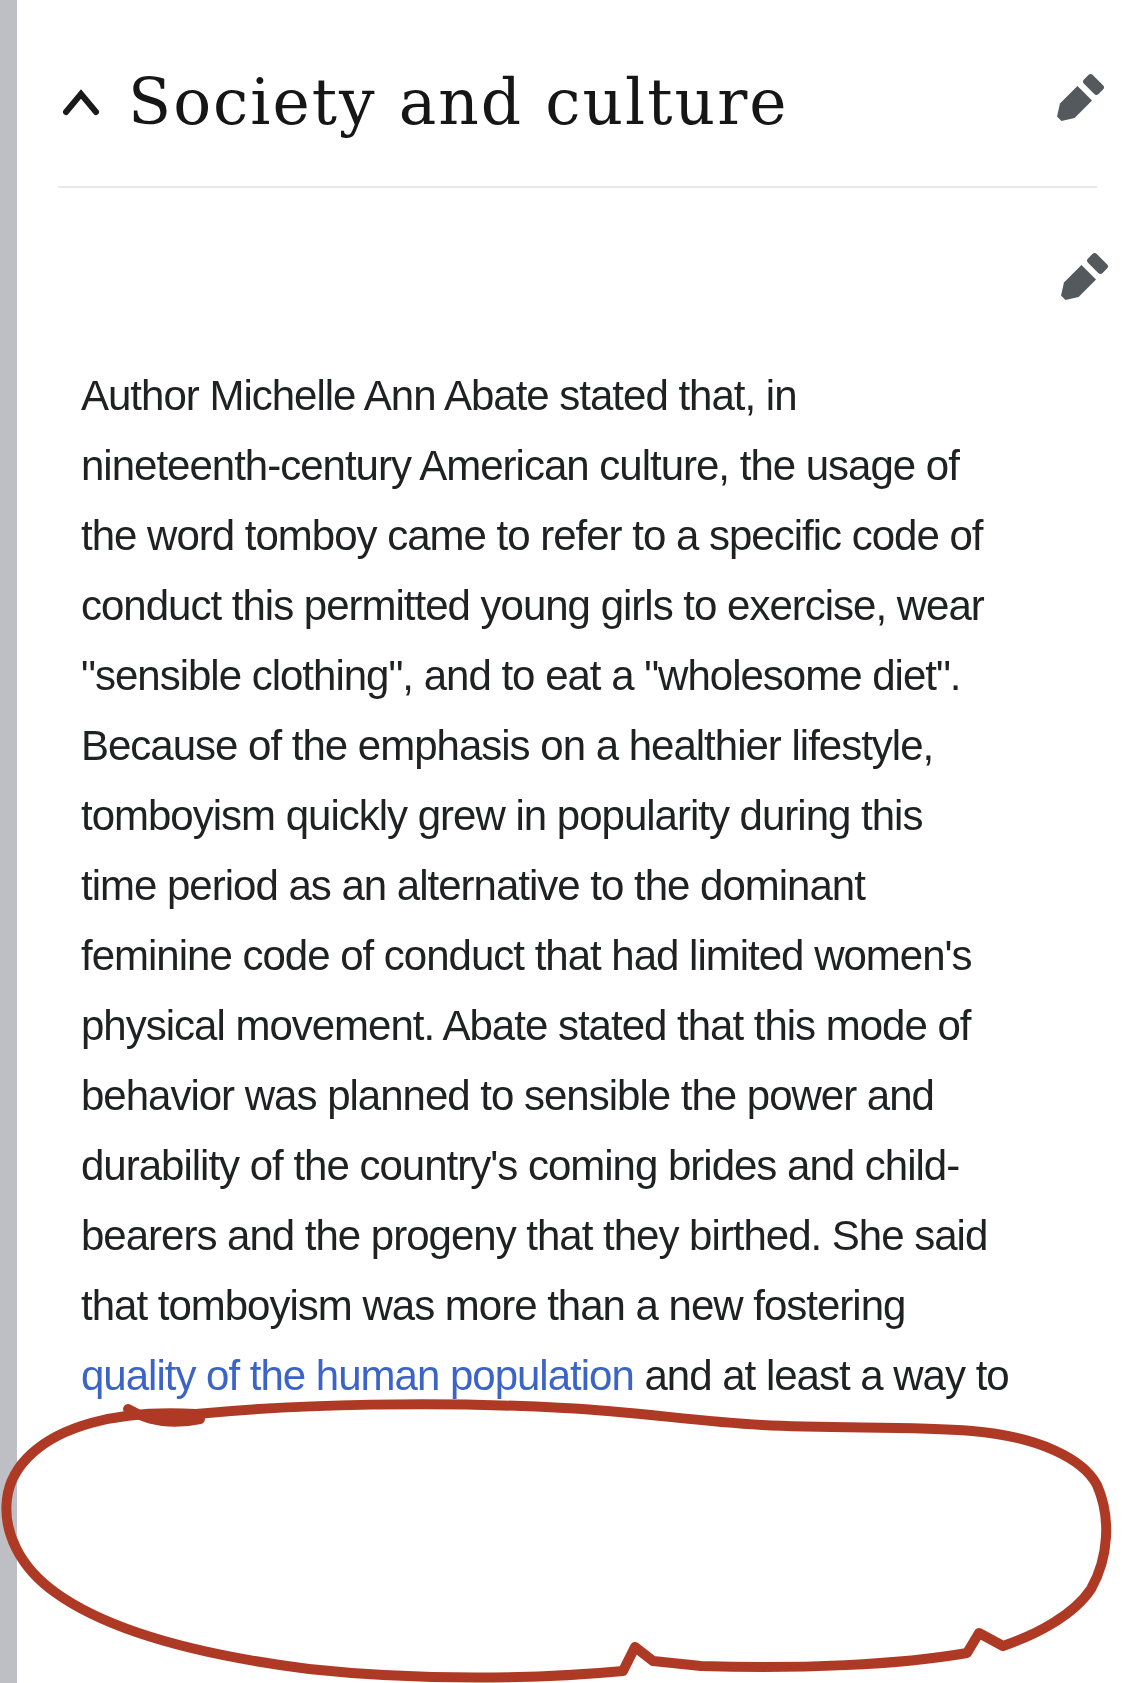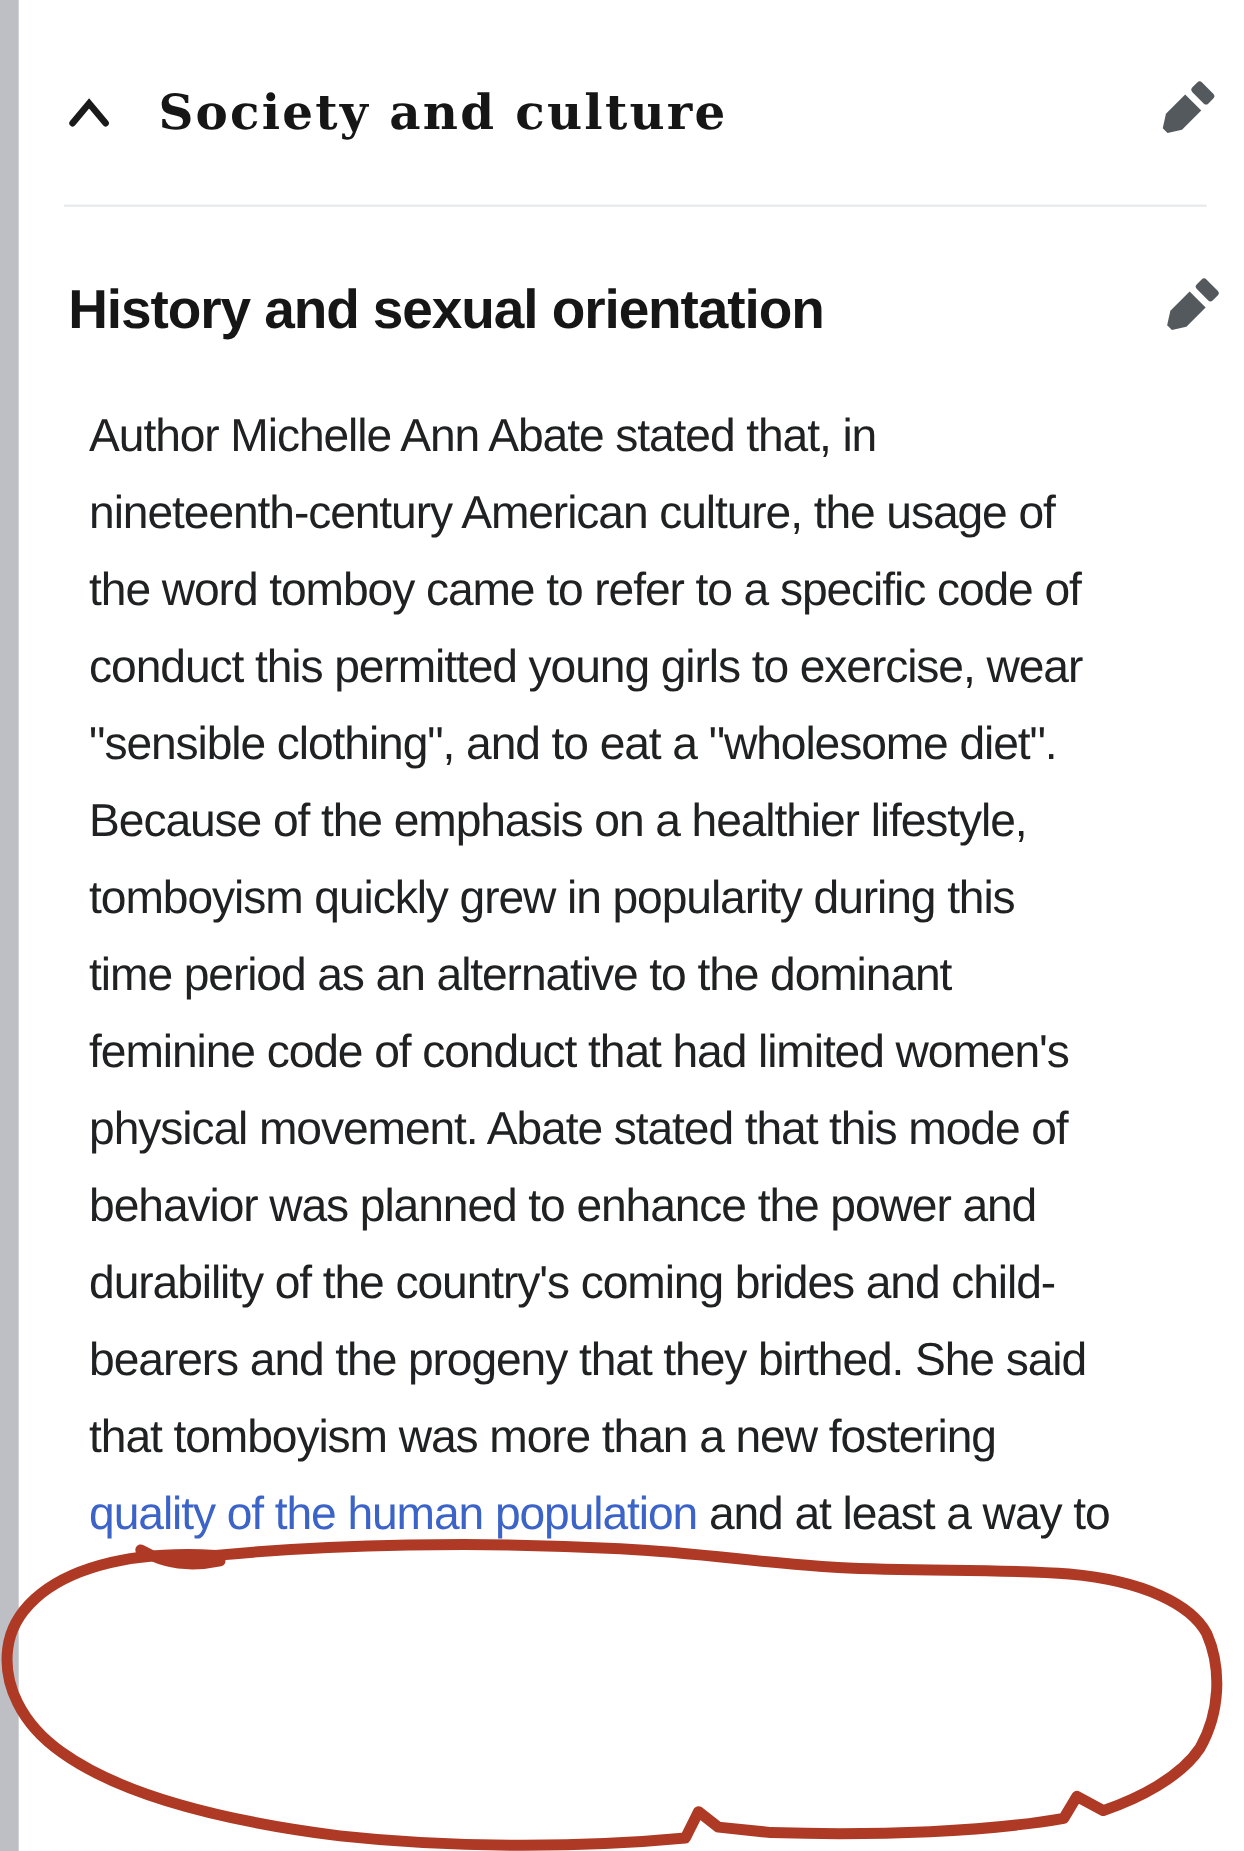--- a/index.html
+++ b/index.html
@@ -14,22 +14,22 @@
   }
   .scrollbar{
     position:absolute;left:0;top:0;width:17px;height:1683px;
     background:var(--scrollbar);
   }
   .h2row{
     position:absolute;left:62px;top:64px;right:22px;height:76px;
     display:flex;align-items:center;gap:28px;
   }
   .h2row h2{
-    font-family:"DejaVu Serif","Liberation Serif",serif;font-weight:bold;
-    font-size:44px;letter-spacing:2px;color:var(--heading);white-space:nowrap;margin-left:16px;
+    font-family:"DejaVu Serif","Liberation Serif",serif;font-weight:normal;
+    font-size:63px;letter-spacing:2px;color:var(--heading);white-space:nowrap;
   }
   .chevron{flex:0 0 auto;display:block;}
   .chevron path{stroke:#1a1a1a;}
   .editicon{flex:0 0 auto;margin-left:auto;display:block;}
   .editicon .pencil{fill:var(--icon);}
   .divider{
     position:absolute;left:58px;top:186px;width:1039px;height:2px;
     background:var(--divider);
   }
   .h3row{
@@ -77,41 +77,40 @@
       <g transform="rotate(45 32 32)">
         <rect class="pencil" x="22" y="2" width="20" height="12" rx="3"></rect>
         <path class="pencil" d="M22 20 h20 v24 l-7 11 h-6 l-7 -11 z"></path>
       </g>
     </svg>
   </div>
 
   <div class="divider"></div>
 
   <div class="h3row">
-    <h3>History and sexual orientation</h3>
     <svg class="editicon" width="66" height="66" viewBox="0 0 64 64">
       <g transform="rotate(45 32 32)">
         <rect class="pencil" x="22" y="2" width="20" height="12" rx="3"></rect>
         <path class="pencil" d="M22 20 h20 v24 l-7 11 h-6 l-7 -11 z"></path>
       </g>
     </svg>
   </div>
 
   <div class="paragraph" id="paragraph">
       <div class="pline"><span class="seg ">Author Michelle Ann Abate stated that, in</span></div>
       <div class="pline"><span class="seg ">nineteenth-century American culture, the usage of</span></div>
       <div class="pline"><span class="seg ">the word </span><span class="seg italic">tomboy</span><span class="seg "> came to refer to a specific code of</span></div>
       <div class="pline"><span class="seg ">conduct this permitted young girls to exercise, wear</span></div>
       <div class="pline"><span class="seg ">"sensible clothing", and to eat a "wholesome diet".</span></div>
       <div class="pline"><span class="seg ">Because of the emphasis on a healthier lifestyle,</span></div>
       <div class="pline"><span class="seg ">tomboyism quickly grew in popularity during this</span></div>
       <div class="pline"><span class="seg ">time period as an alternative to the dominant</span></div>
       <div class="pline"><span class="seg ">feminine code of conduct that had limited women's</span></div>
       <div class="pline"><span class="seg ">physical movement. Abate stated that this mode of</span></div>
-      <div class="pline"><span class="seg ">behavior was planned to enhance the power and</span></div>
+      <div class="pline"><span class="seg ">behavior was planned to sensible the power and</span></div>
       <div class="pline"><span class="seg ">durability of the country's coming brides and child-</span></div>
       <div class="pline"><span class="seg ">bearers and the progeny that they birthed. She said</span></div>
       <div class="pline"><span class="seg ">that tomboyism was more than a new fostering</span></div>
       <div class="pline"><span class="seg link">quality of the human population</span><span class="seg "> and at least a way to</span></div>
     </div>
 
   <svg class="annotation" viewBox="0 0 1131 1683">
     <path d="M 196 1414
              C 300 1404 436 1401 564 1408
              C 642 1412 690 1421 762 1425

